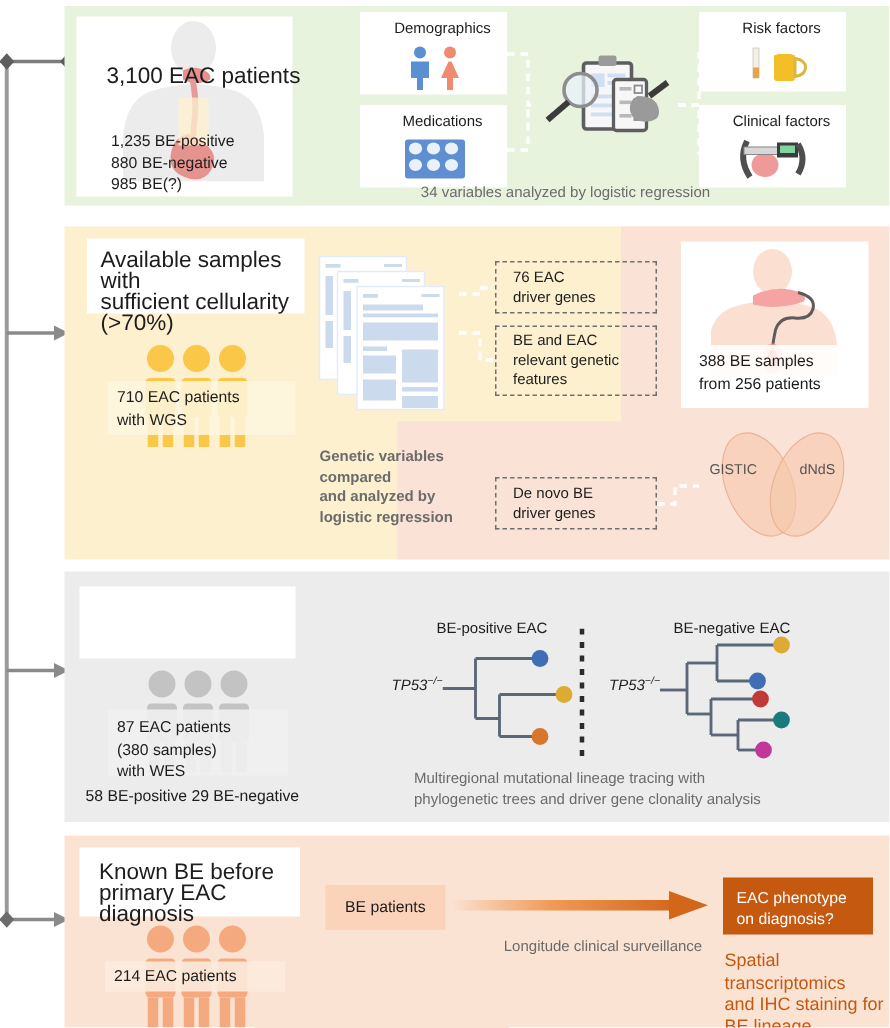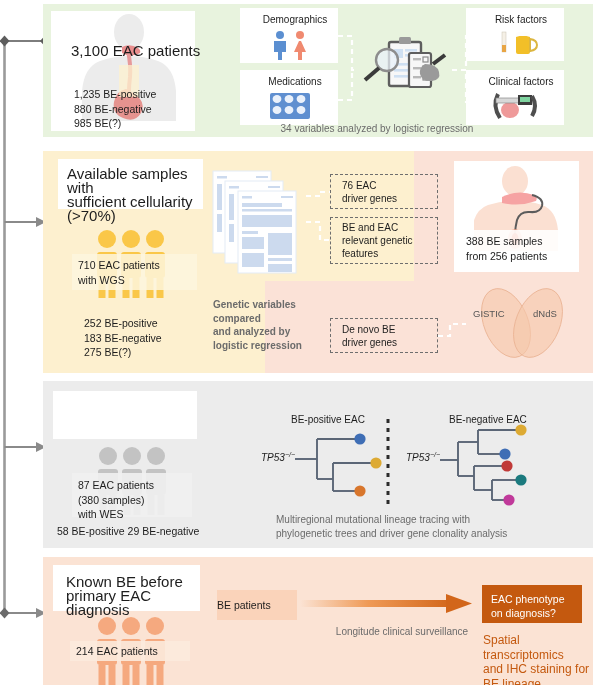--- a/index.html
+++ b/index.html
@@ -131,20 +131,21 @@
     white-space: pre-line;
   }
   .pinkbox {
     position: absolute;
     background: #fad3ba;
     box-sizing: border-box;
     font-size: 10.5px;
     color: #1d1d1d;
     display: flex;
     align-items: center;
+    padding-left: 13px;
   }
   .orangetext {
     position: absolute;
     font-size: 12px;
     line-height: 14.5px;
     color: #c4590f;
     white-space: pre-line;
   }
   svg { display: block; }
   .abs { position: absolute; }
@@ -299,23 +300,20 @@
         <rect x="39.5" y="50" width="7" height="20"></rect>
       <circle cx="62" cy="11" r="9"></circle>
         <rect x="52" y="24" width="20" height="26" rx="3"></rect>
       <rect x="53.5" y="50" width="7" height="20"></rect>
         <rect x="63.5" y="50" width="7" height="20"></rect>
     </g>
   </svg>
   <div class="abs" style="left:72px;top:254px;width:125px;height:36px;background:#fdf6de;opacity:0.85;"></div>
   <div class="statline" style="left:78px;top:258px;width:130px;">710 EAC patients
 with WGS</div>
-  <div class="statline" style="left:84px;top:316px;width:130px;">252 BE-positive
-183 BE-negative
-275 BE(?)</div>
 
   <svg class="abs" style="left:212px;top:170px;width:94px;height:105px" viewBox="0 0 94 105">
     <g fill="#ffffff" stroke="#e3ebf6" stroke-width="1">
       <rect x="1" y="1" width="58" height="82"></rect>
       <rect x="13" y="11" width="58" height="82"></rect>
       <rect x="26" y="21" width="58" height="82"></rect>
     </g>
     <g fill="#ccdaee">
       <rect x="5" y="6" width="10" height="2.5"></rect>
         <rect x="44" y="6" width="12" height="2"></rect>

